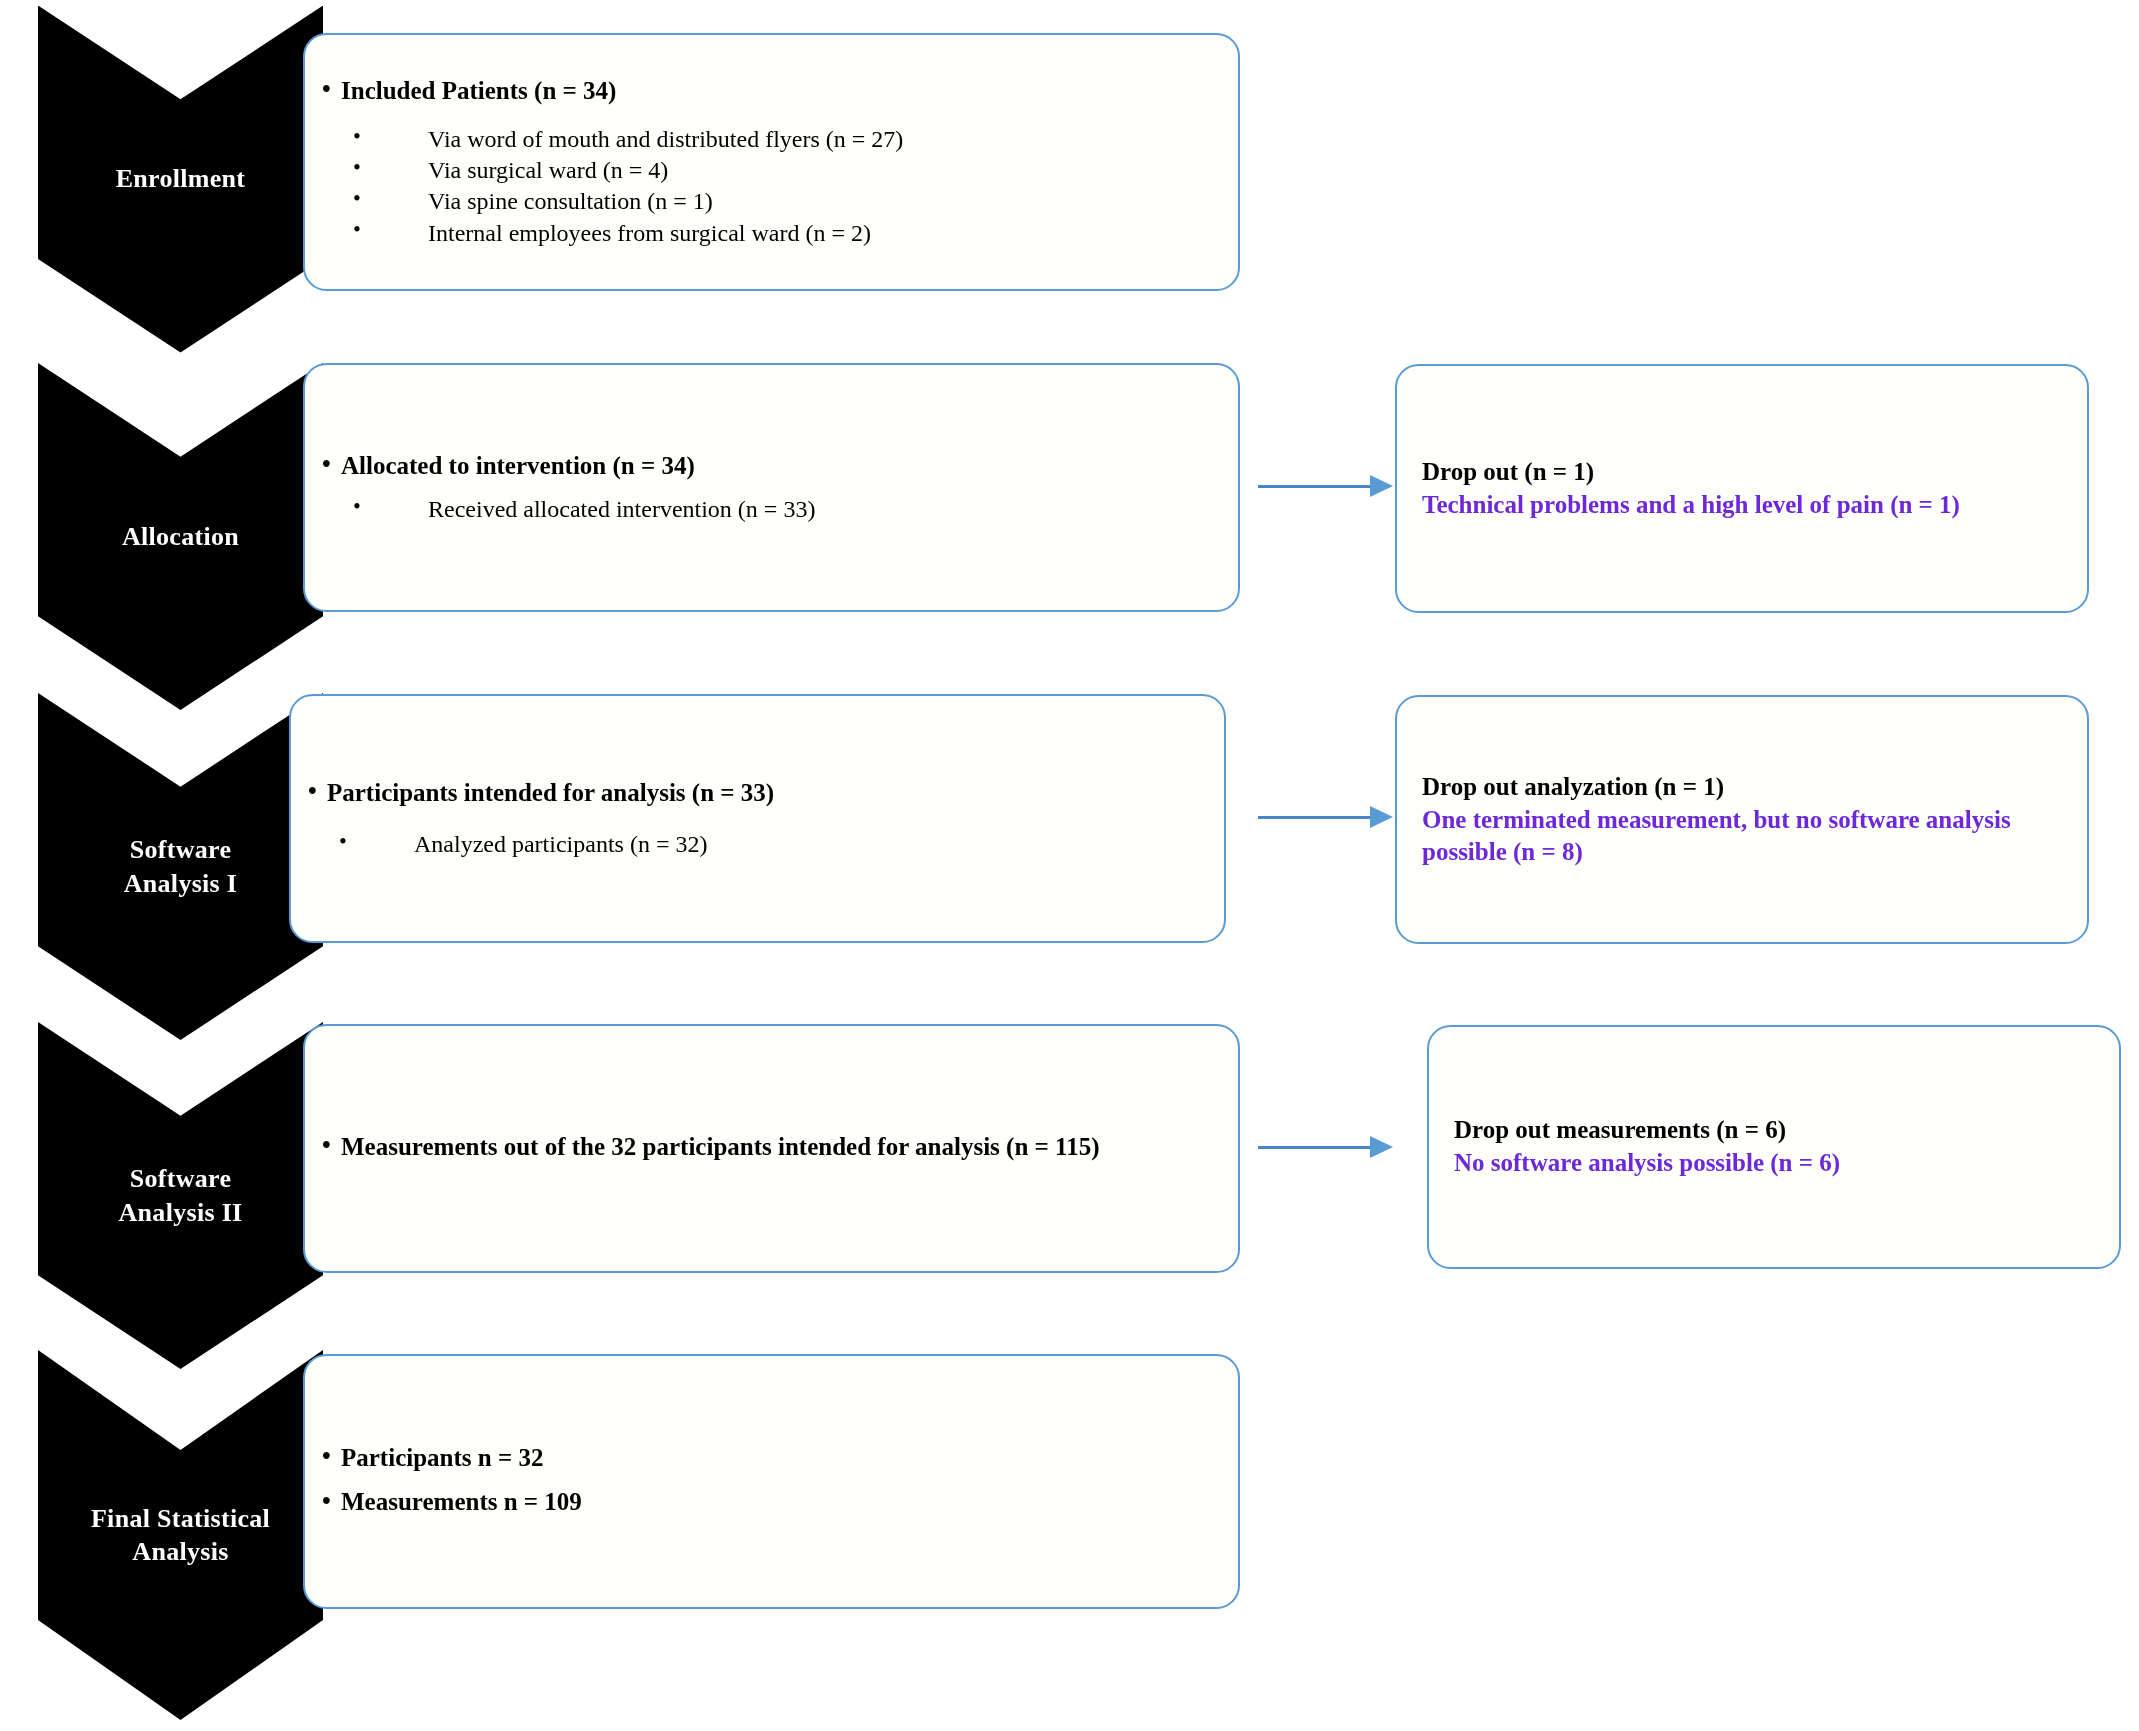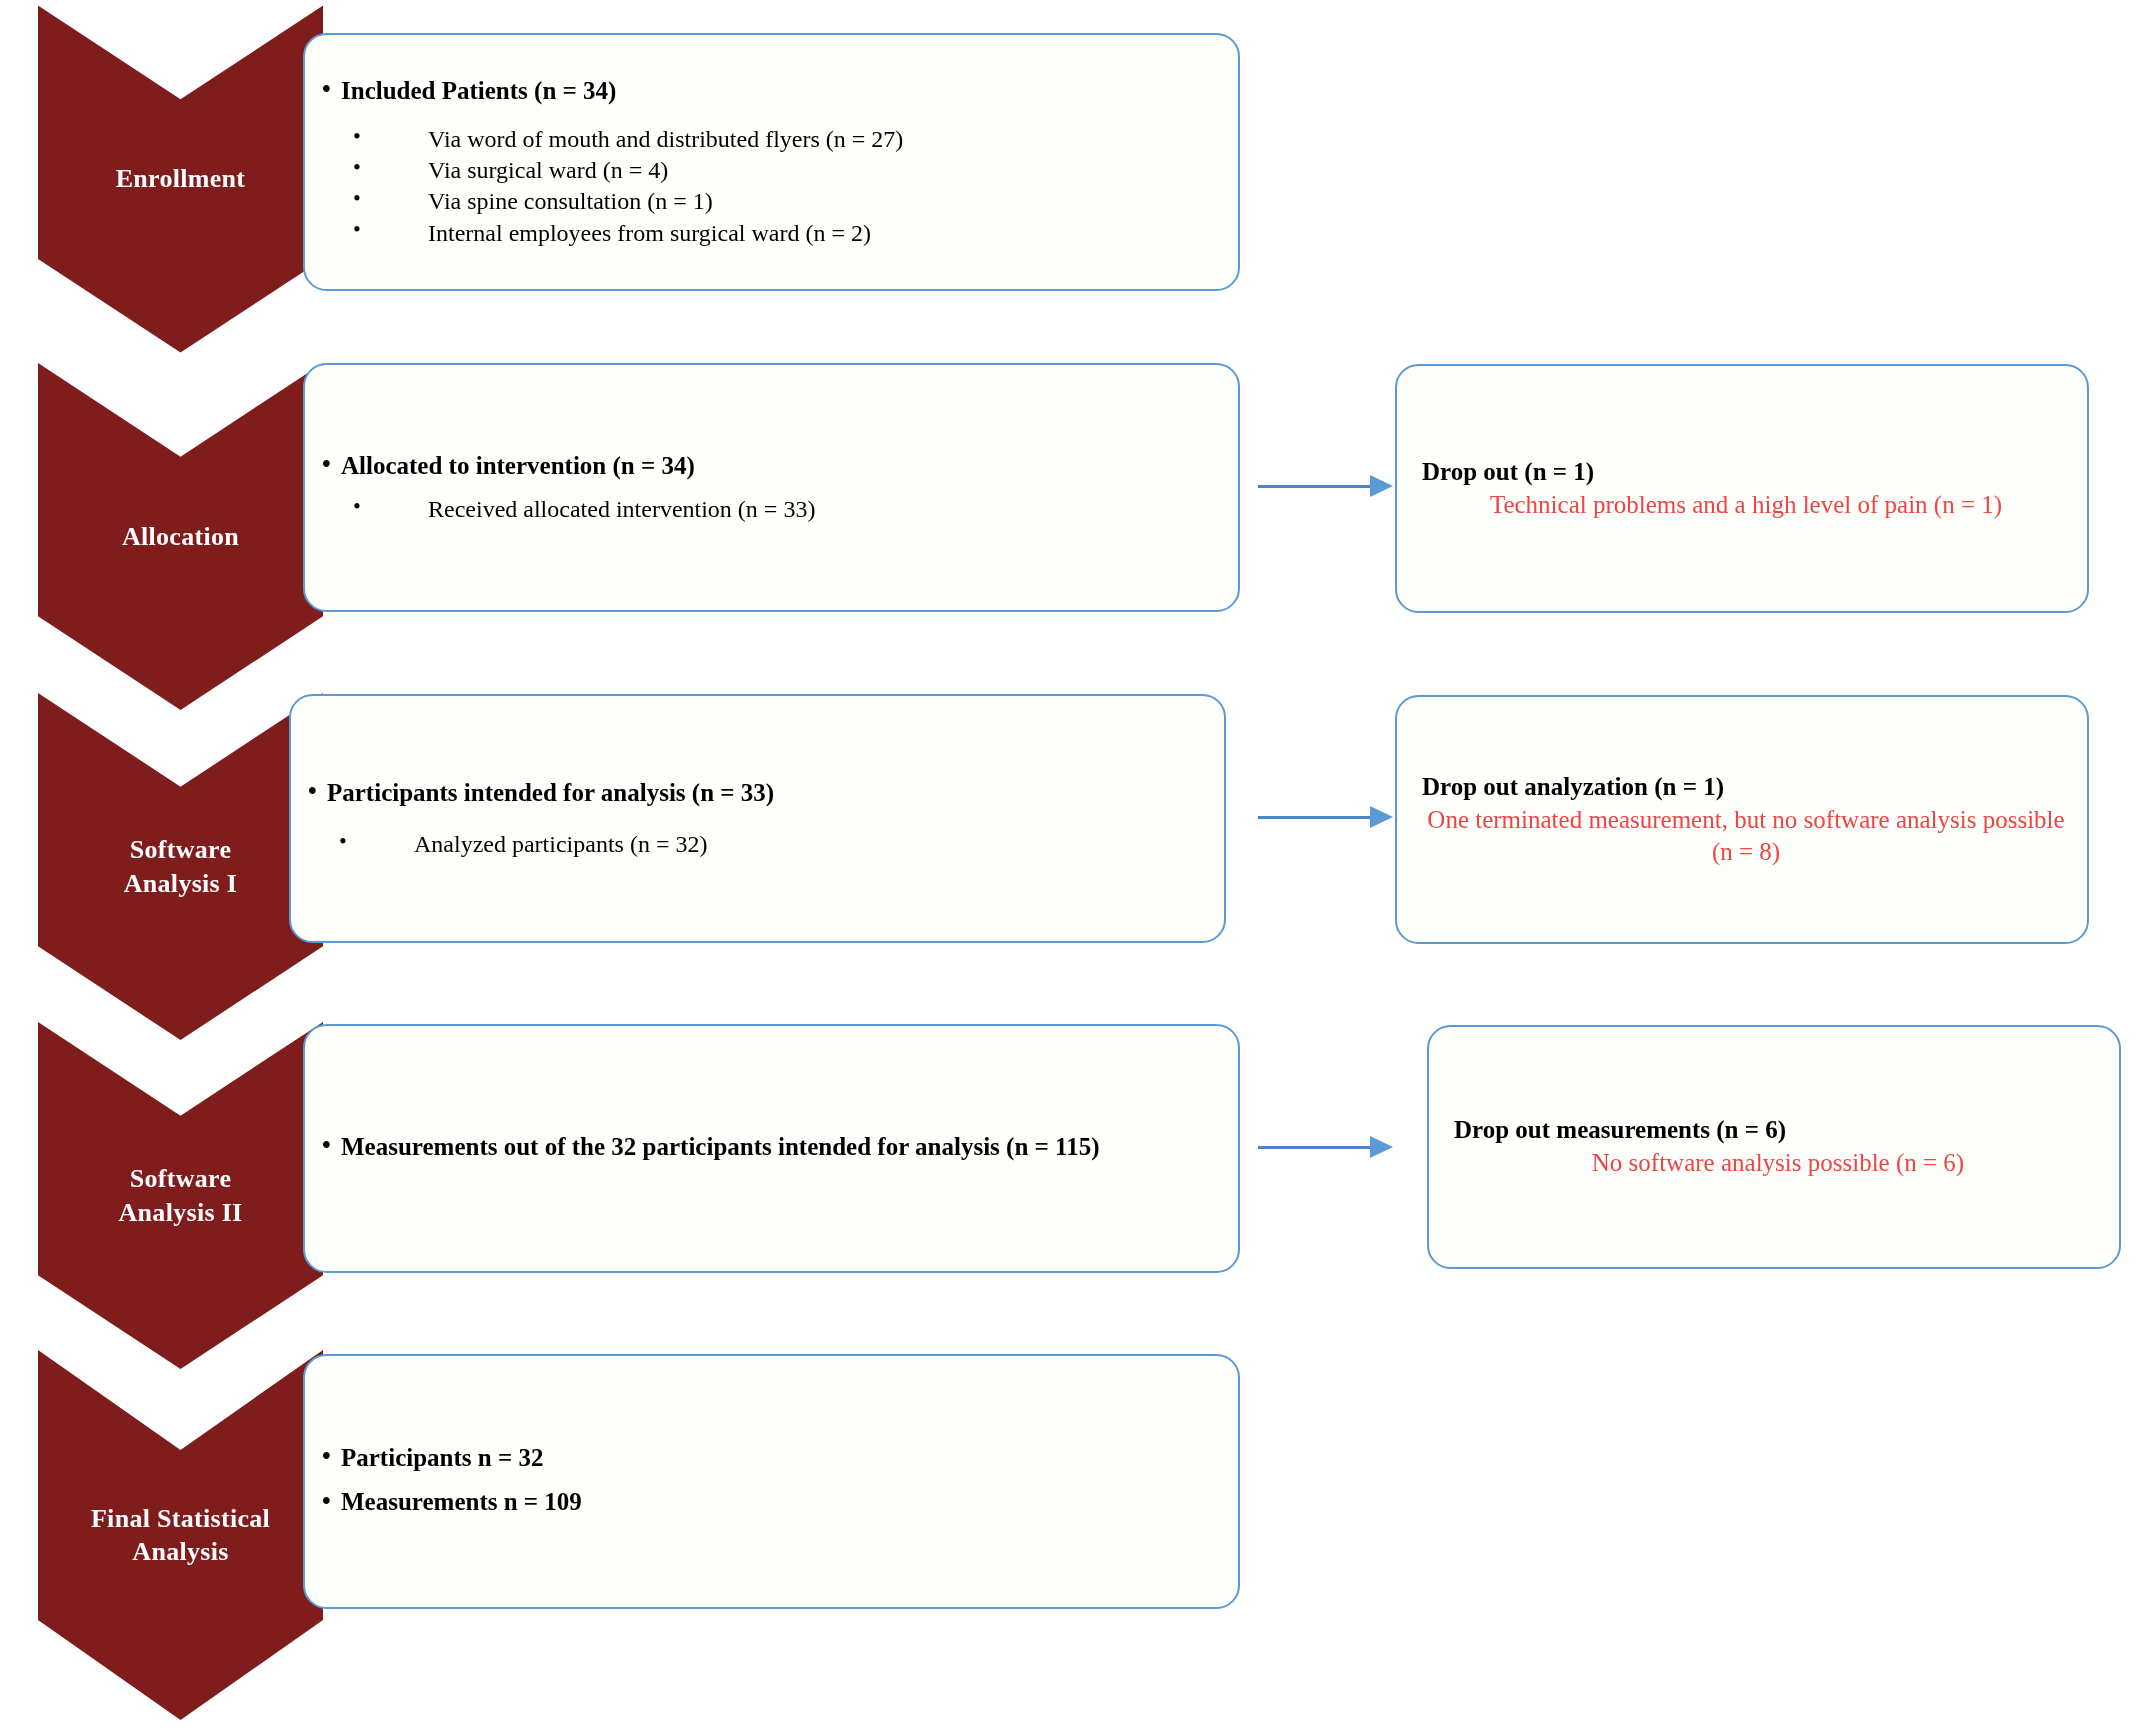--- a/index.html
+++ b/index.html
@@ -20,21 +20,21 @@
     inset: 0;
     width: 2140px;
     height: 1731px;
   }
 
   
   .chevron {
     position: absolute;
     left: 38px;
     width: 285px;
-    background: #7f1d1d;
+    background: #000000;
     -webkit-clip-path: polygon(0% 0%, 50% 27%, 100% 0%, 100% 73%, 50% 100%, 0% 73%);
     clip-path: polygon(0% 0%, 50% 27%, 100% 0%, 100% 73%, 50% 100%, 0% 73%);
     display: flex;
     align-items: center;
     justify-content: center;
     box-sizing: border-box;
   }
   .chevron-label {
     color: #FFFFFF;
     font-weight: bold;
@@ -115,25 +115,24 @@
   
   .dropout-title {
     font-size: 25px;
     font-weight: bold;
     color: #000000;
     line-height: 1.28;
     margin: 0 0 1.1px 0;
   }
   .dropout-body {
     font-size: 25px;
-    font-weight: normal;
-    color: #ef4444;
-    line-height: 1.30;
-    margin: 0;
-    text-align: center;
+    font-weight: bold;
+    color: #6d28d9;
+    line-height: 1.30;
+    margin: 0;
   }
   .dropout-inner { padding-left: 25px; padding-right: 17px; }
 
   
   .arrow {
     position: absolute;
     height: 22.4px;
   }
   .arrow-line {
     position: absolute;

